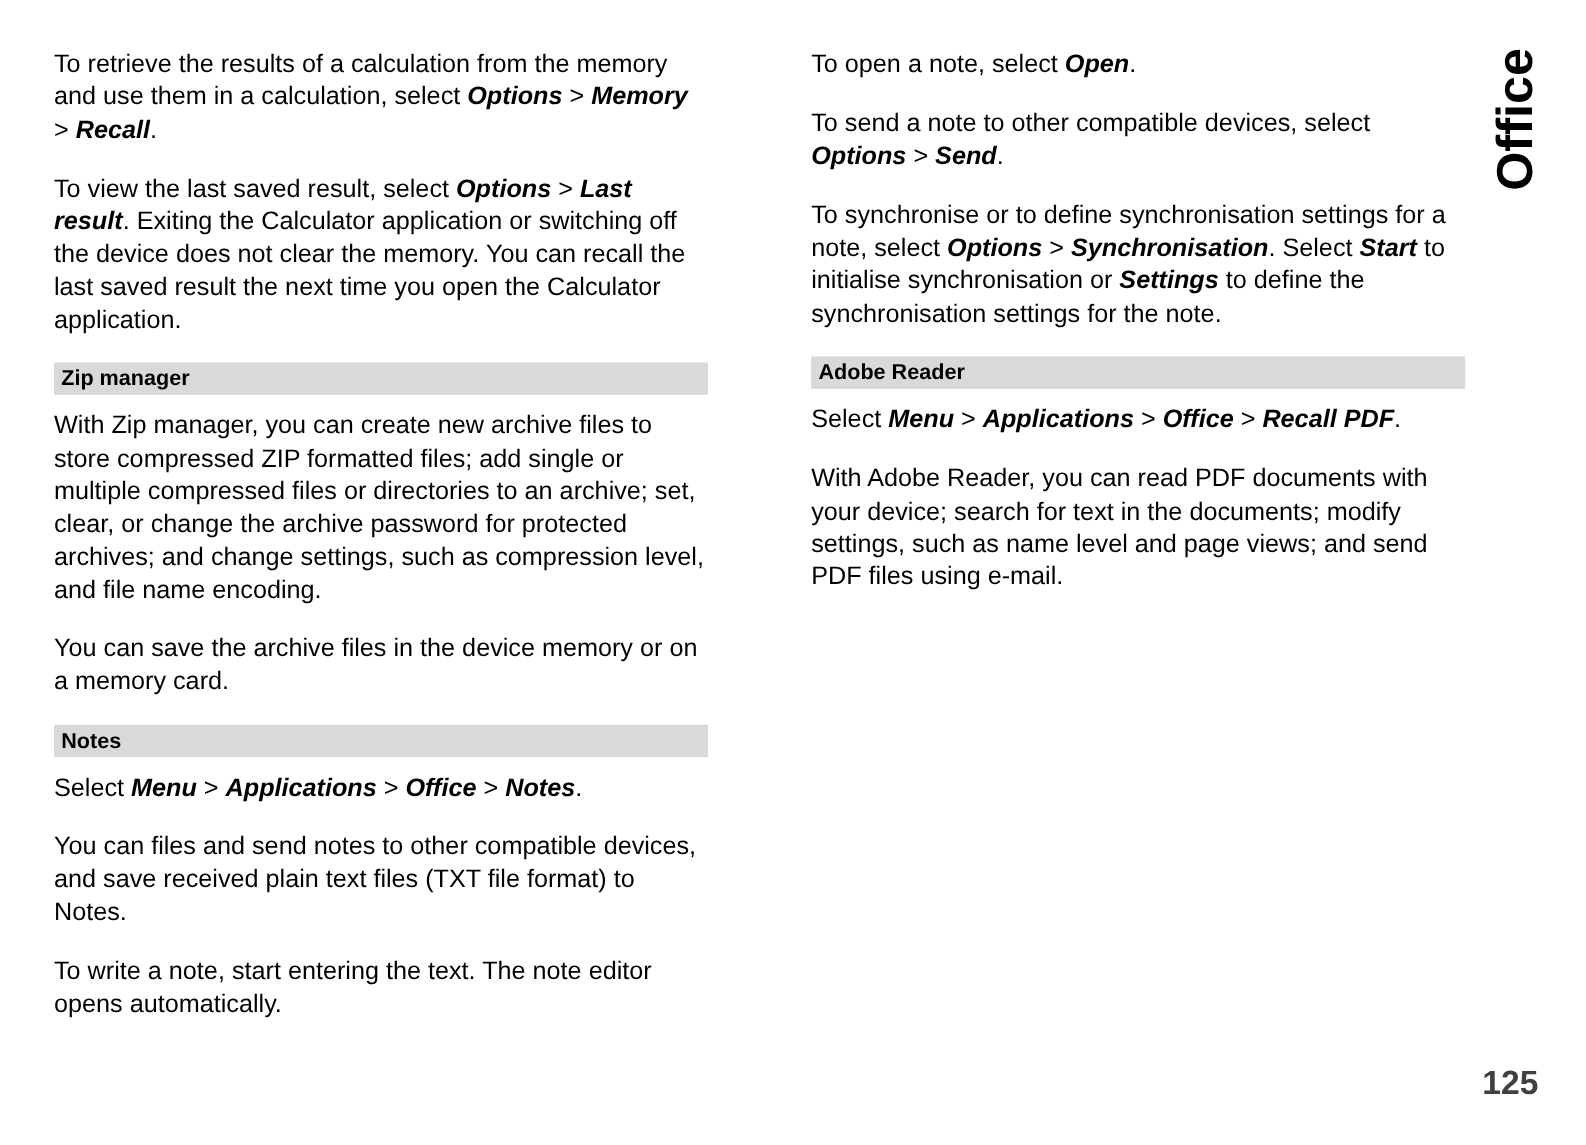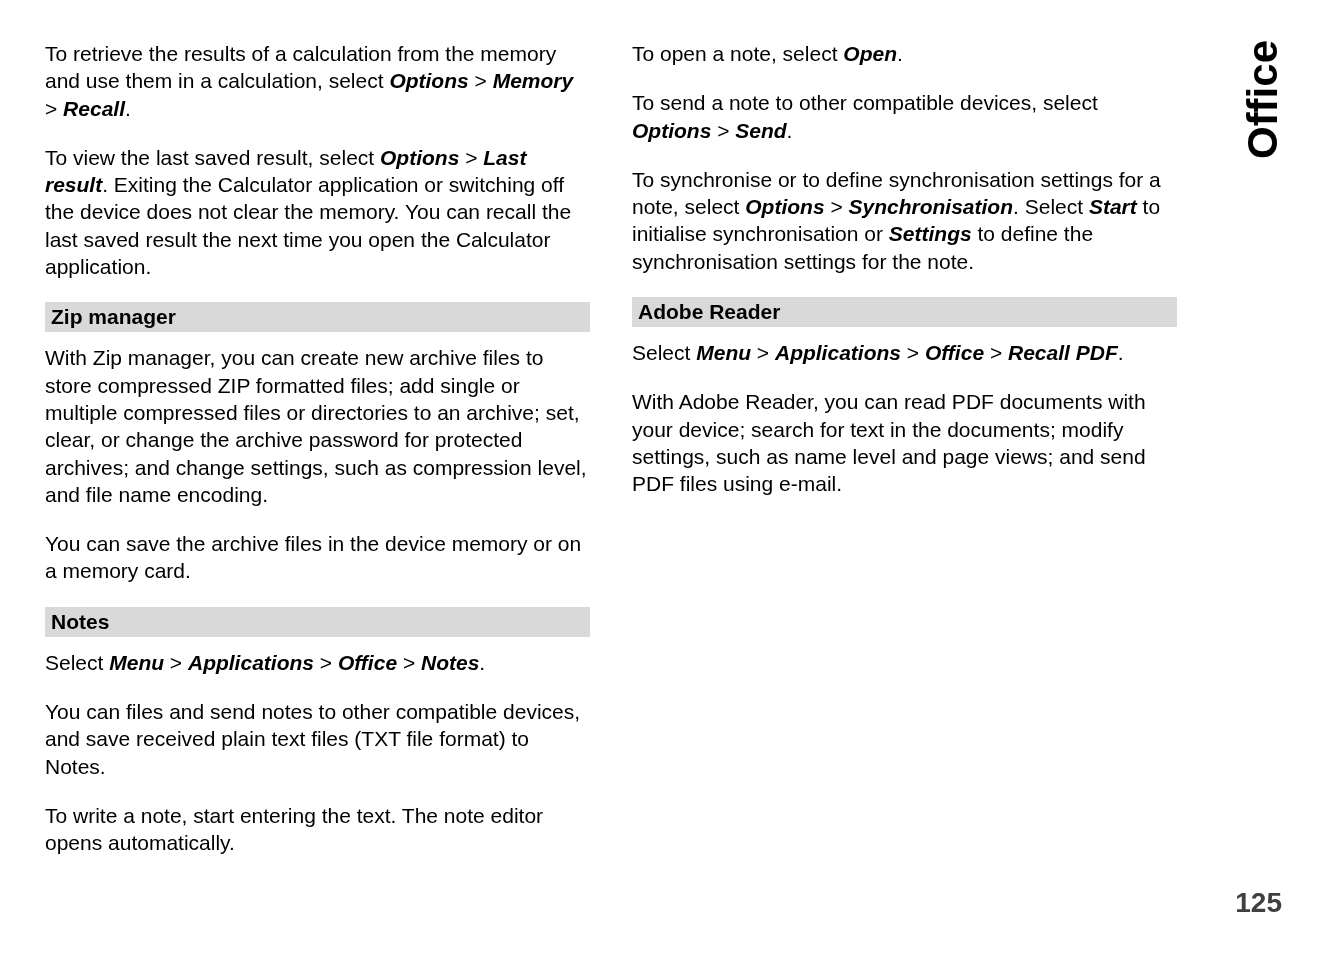--- a/index.html
+++ b/index.html
@@ -10,36 +10,36 @@
     body {
       font-family: Arial, Helvetica, sans-serif;
       background: #fff;
       width: 1322px;
       height: 954px;
       padding: 40px 45px 20px 45px;
       position: relative;
     }
     .content {
       display: flex;
-      gap: 42px;
+      gap: 86px;
     }
     .column {
       width: 545px;
     }
     p {
       font-size: 21px;
       line-height: 1.3;
       margin-bottom: 22px;
       color: #000;
     }
     .section-header {
       background: #d9d9d9;
       padding: 3px 6px;
       font-weight: bold;
-      font-size: 21px;
+      font-size: 18px;
       margin-bottom: 12px;
       margin-top: 10px;
     }
     .bold {
       font-weight: bold;
       font-style: italic;
     }
     .side-tab {
       position: absolute;
       right: 35px;

